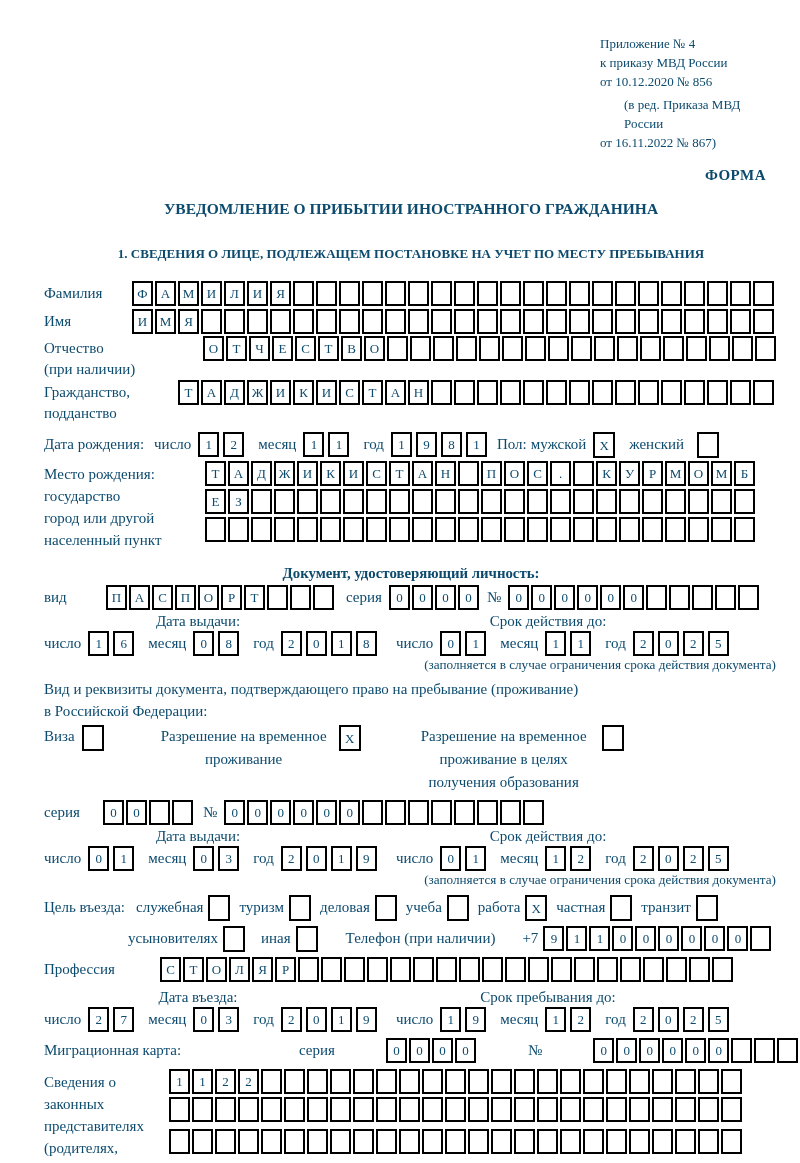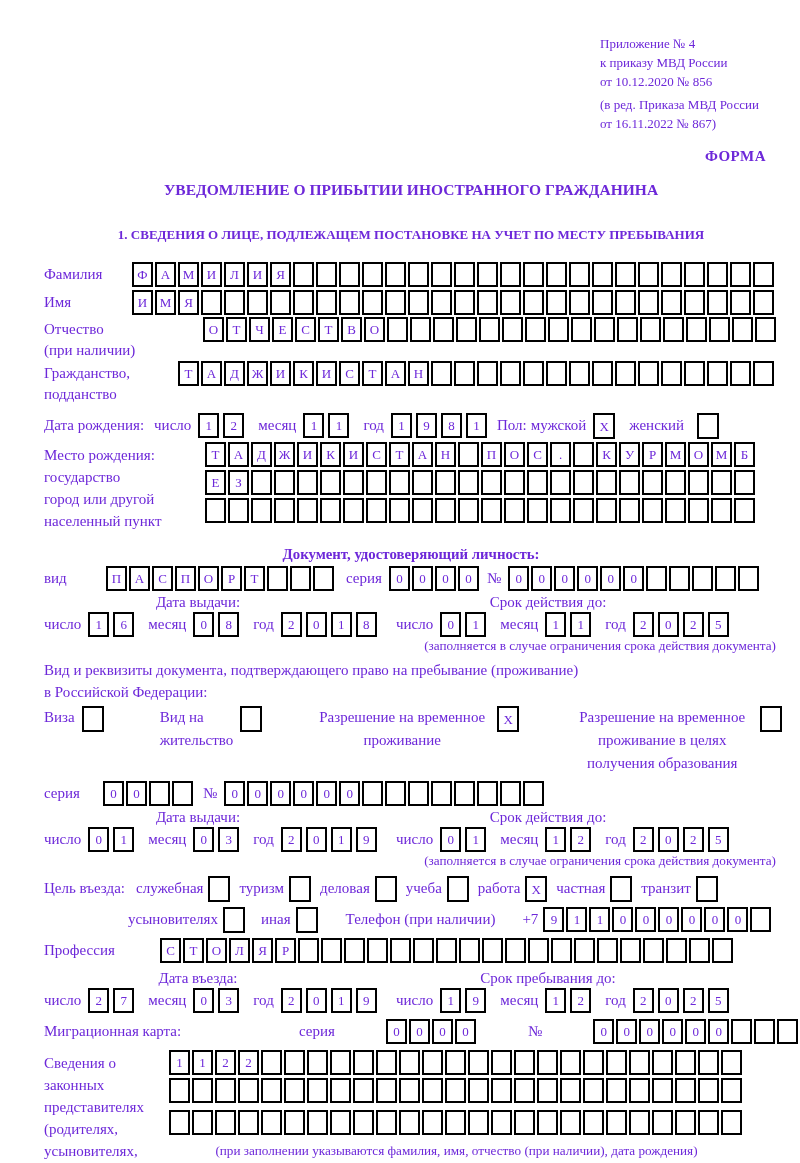--- a/index.html
+++ b/index.html
@@ -1,23 +1,23 @@
 <!DOCTYPE html>
 <html><head>
 <meta charset="utf-8">
 <style>
   html,body{margin:0;padding:0;background:#ffffff;}
   .page{
     position:relative;width:800px;height:1163px;box-sizing:border-box;
-    background:#ffffff;color:#6d28d9;
+    background:#ffffff;color:#0c4a6e;
     font-family:"Liberation Serif","DejaVu Serif",serif;
     padding:34px 22px 0 44px;overflow:hidden;
   }
   .annex{margin-left:auto;width:178px;font-size:13px;line-height:19px;}
-  .amend{margin-top:4px;}
+  .amend{margin-top:4px;margin-left:24px;}
   .formword{margin-top:15px;text-align:right;padding-right:12px;font-weight:700;font-size:15px;letter-spacing:.5px;}
   .title{margin-top:13px;text-align:center;font-weight:700;font-size:15.5px;line-height:23px;}
   .blank{display:inline-block;width:56px;height:12px;border-bottom:2px solid #000;margin-left:10px;}
   .section{margin-top:26px;text-align:center;font-weight:700;font-size:13px;}
 
   .row{display:flex;align-items:flex-start;}
   .lbl{font-size:15px;line-height:25px;flex:0 0 auto;}
   .ml{line-height:21px;padding-top:2px;}
   .w88{width:88px}.w159{width:159px}.w134{width:134px}.w161{width:161px}
   .w62{width:62px}.w59{width:59px}.w116{width:116px}.w125{width:125px}.w211{width:211px}
@@ -433,26 +433,20 @@
   <div class="intro">Вид и реквизиты документа, подтверждающего право на пребывание (проживание)</div>
   <div class="intro2">в Российской Федерации:</div>
 
   <div class="row opts">
     <div class="opt">
       <span class="optlbl">Виза</span>
       <span class="cells box">
           <span class="cell"></span>
         </span>
     </div>
-    <div class="opt ml18">
-      <span class="optlbl">Вид на жительство</span>
-      <span class="cells box">
-          <span class="cell"></span>
-        </span>
-    </div>
     <div class="opt ml14">
       <span class="optlbl optc ow170">Разрешение на временное проживание</span>
       <span class="cells box">
           <span class="cell">X</span>
         </span>
     </div>
     <div class="opt ml14">
       <span class="optlbl optc ow178">Разрешение на временное проживание в целях получения образования</span>
       <span class="cells box">
           <span class="cell"></span>

